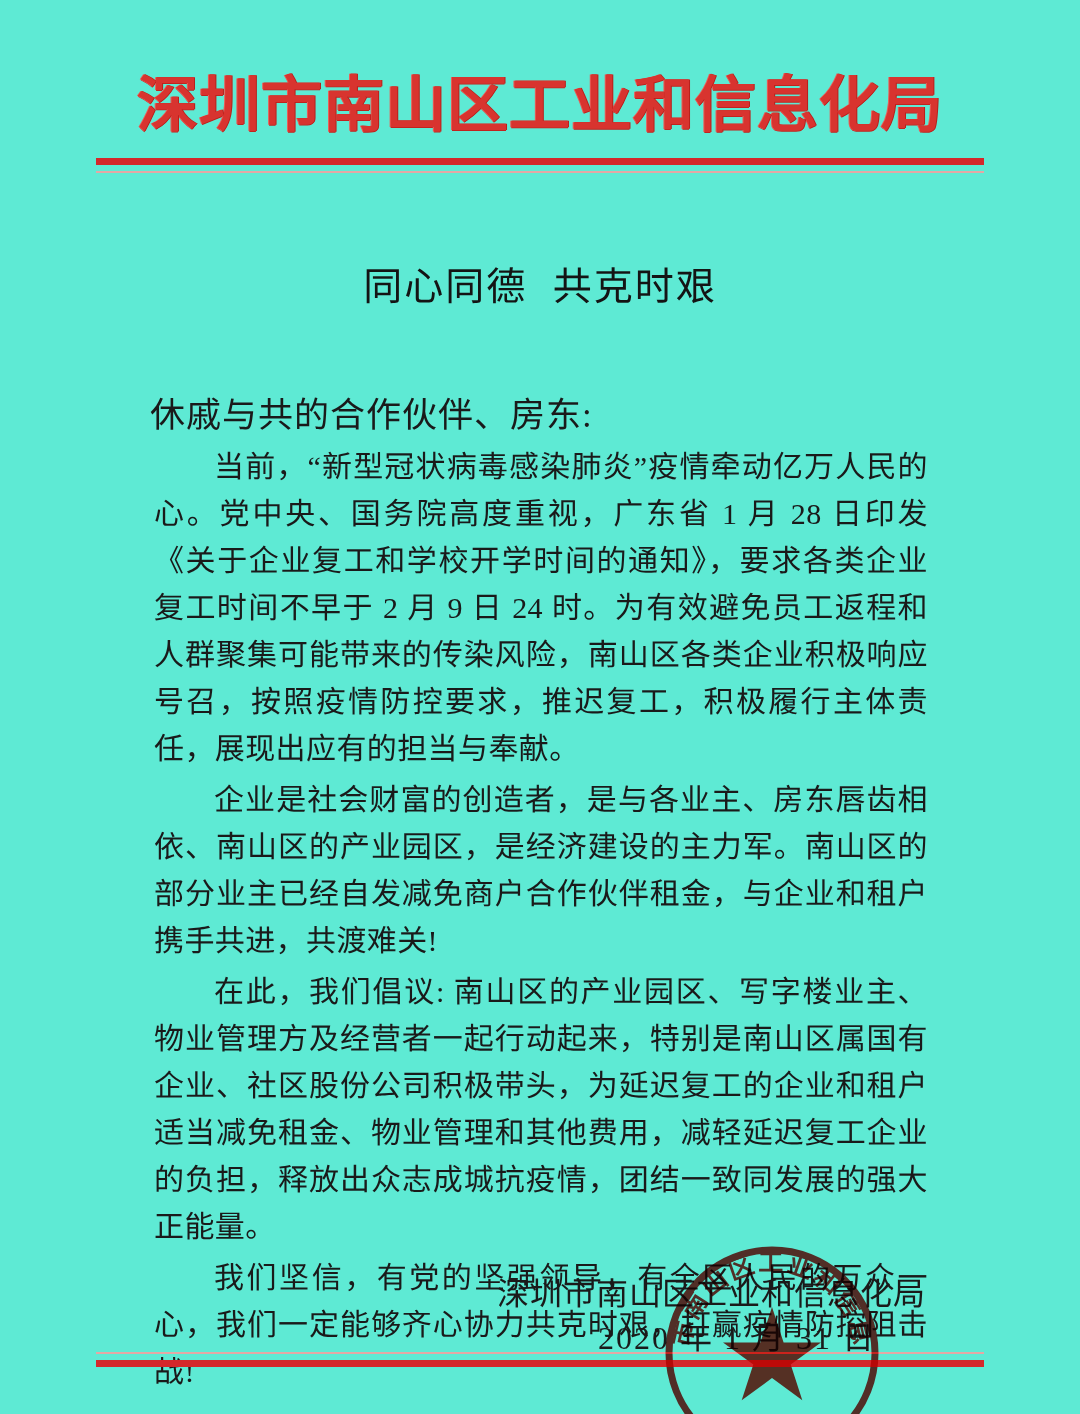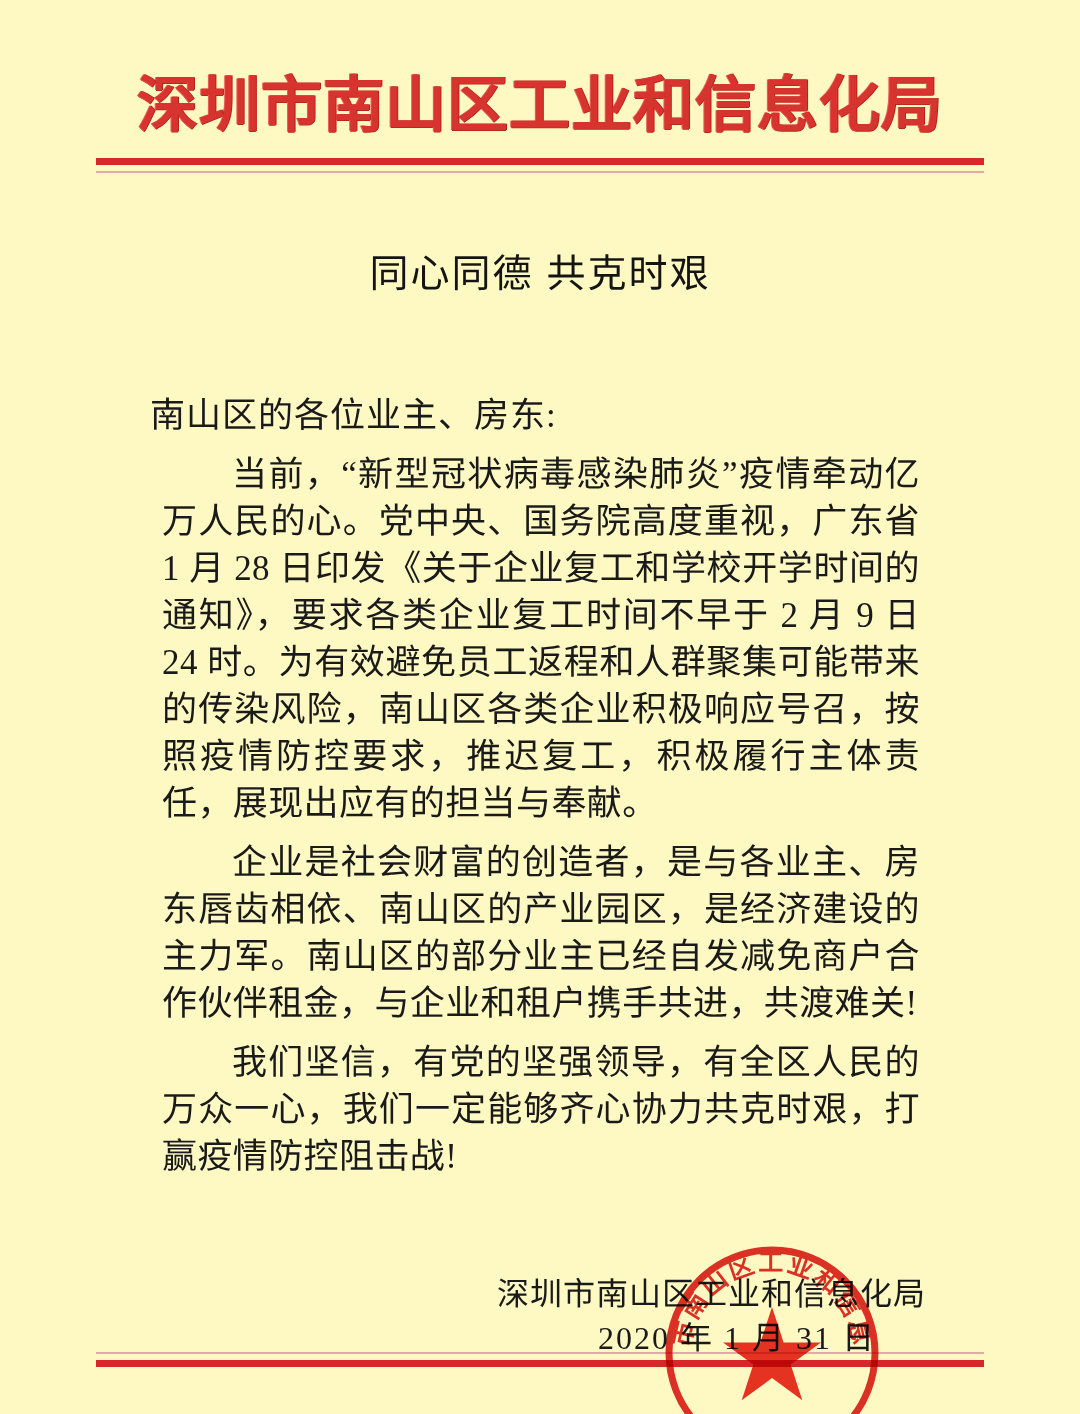--- a/index.html
+++ b/index.html
@@ -9,21 +9,21 @@
     background: #ffffff;
   }
   body {
     font-family: "Liberation Serif", "DejaVu Serif", serif;
     -webkit-font-smoothing: antialiased;
   }
   .page {
     position: relative;
     width: 1080px;
     height: 1414px;
-    background: #fef9c3;
+    background: #5eead4;
     overflow: hidden;
     box-sizing: border-box;
   }
 
   
   .masthead {
     position: absolute;
     left: 0;
     top: 72px;
     width: 1080px;
@@ -75,47 +75,48 @@
   
   .doc-title {
     position: absolute;
     left: 0;
     top: 248px;
     width: 1080px;
     text-align: center;
     color: #141414;
   }
   .doc-title-line {
-    font-family: Liberation Sans, sans-serif;
+    font-family: Liberation Mono, monospace;
     font-size: 39px;
     line-height: 52px;
     letter-spacing: 2px;
     white-space: nowrap;
+    margin-top: 16px;
   }
 
   
   .body-block {
     position: absolute;
     left: 150px;
     top: 392px;
     width: 782px;
     color: #1a1a1a;
   }
   .salutation {
     font-size: 35px;
     line-height: 47px;
     letter-spacing: 1px;
     margin: 0 0 1px 0;
     white-space: nowrap;
   }
   .para {
-    font-size: 35px;
+    font-size: 30px;
     line-height: 47px;
     letter-spacing: 0.4px;
-    margin: 12px;
+    margin: 4px;
     text-indent: 2em;
     text-align: justify;
     text-align-last: left;
     text-justify: inter-character;
   }
 
   
   .signature {
     position: absolute;
     left: 150px;
@@ -167,23 +168,24 @@
     <div class="rule-thick"></div>
     <div class="rule-gap"></div>
     <div class="rule-thin"></div>
   </div>
 
   <div class="doc-title">
     <div class="doc-title-line">同心同德 共克时艰</div>
   </div>
 
   <div class="body-block">
-    <p class="salutation">南山区的各位业主、房东:</p>
+    <p class="salutation">休戚与共的合作伙伴、房东:</p>
     <p class="para">当前，“新型冠状病毒感染肺炎”疫情牵动亿万人民的心。党中央、国务院高度重视，广东省 1 月 28 日印发《关于企业复工和学校开学时间的通知》，要求各类企业复工时间不早于 2 月 9 日 24 时。为有效避免员工返程和人群聚集可能带来的传染风险，南山区各类企业积极响应号召，按照疫情防控要求，推迟复工，积极履行主体责任，展现出应有的担当与奉献。</p>
     <p class="para">企业是社会财富的创造者，是与各业主、房东唇齿相依、南山区的产业园区，是经济建设的主力军。南山区的部分业主已经自发减免商户合作伙伴租金，与企业和租户携手共进，共渡难关!</p>
+    <p class="para">在此，我们倡议: 南山区的产业园区、写字楼业主、物业管理方及经营者一起行动起来，特别是南山区属国有企业、社区股份公司积极带头，为延迟复工的企业和租户适当减免租金、物业管理和其他费用，减轻延迟复工企业的负担，释放出众志成城抗疫情，团结一致同发展的强大正能量。</p>
     <p class="para">我们坚信，有党的坚强领导，有全区人民的万众一心，我们一定能够齐心协力共克时艰，打赢疫情防控阻击战!</p>
   </div>
 
   <div class="signature">
     <div class="sign-org">深圳市南山区工业和信息化局</div>
     <div class="sign-date">2020 年 1 月 31 日</div>
   </div>
 
   <div class="seal">
     <svg viewBox="0 0 220 220" xmlns="http://www.w3.org/2000/svg">

